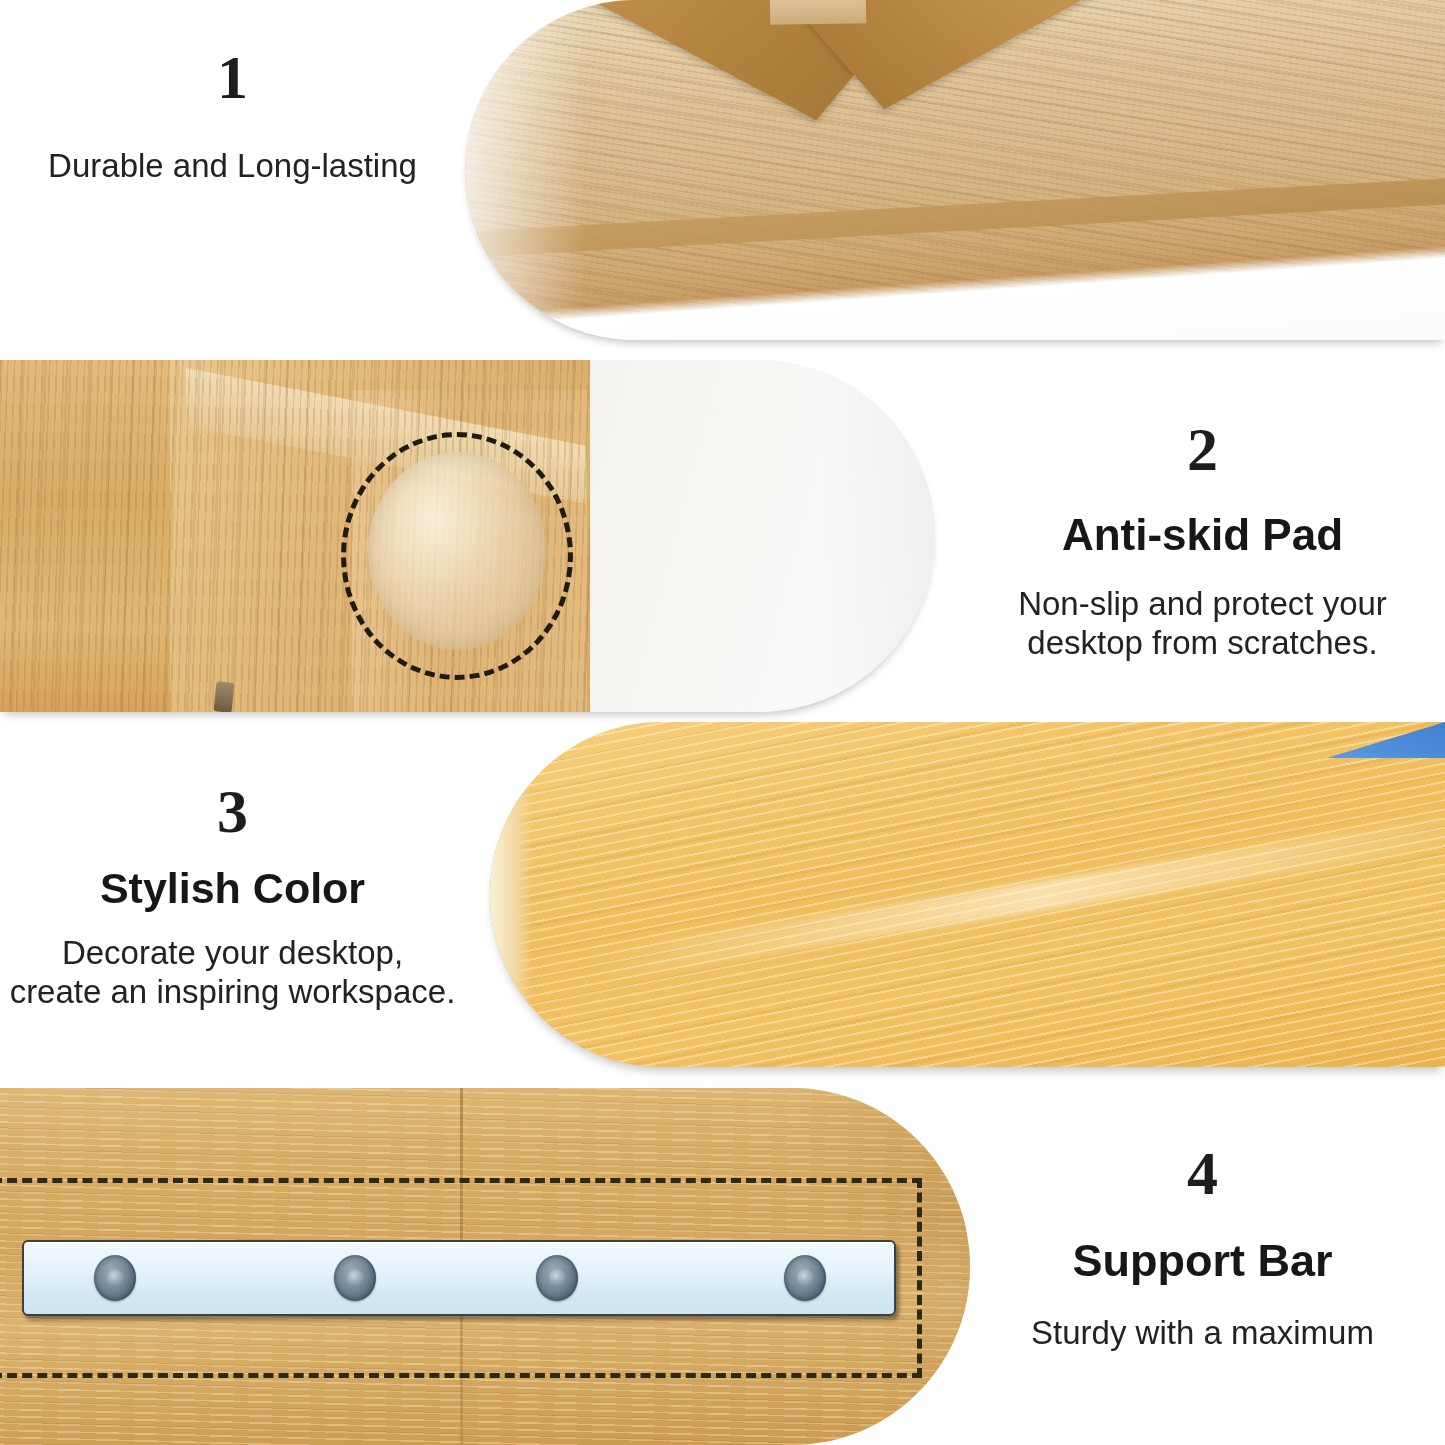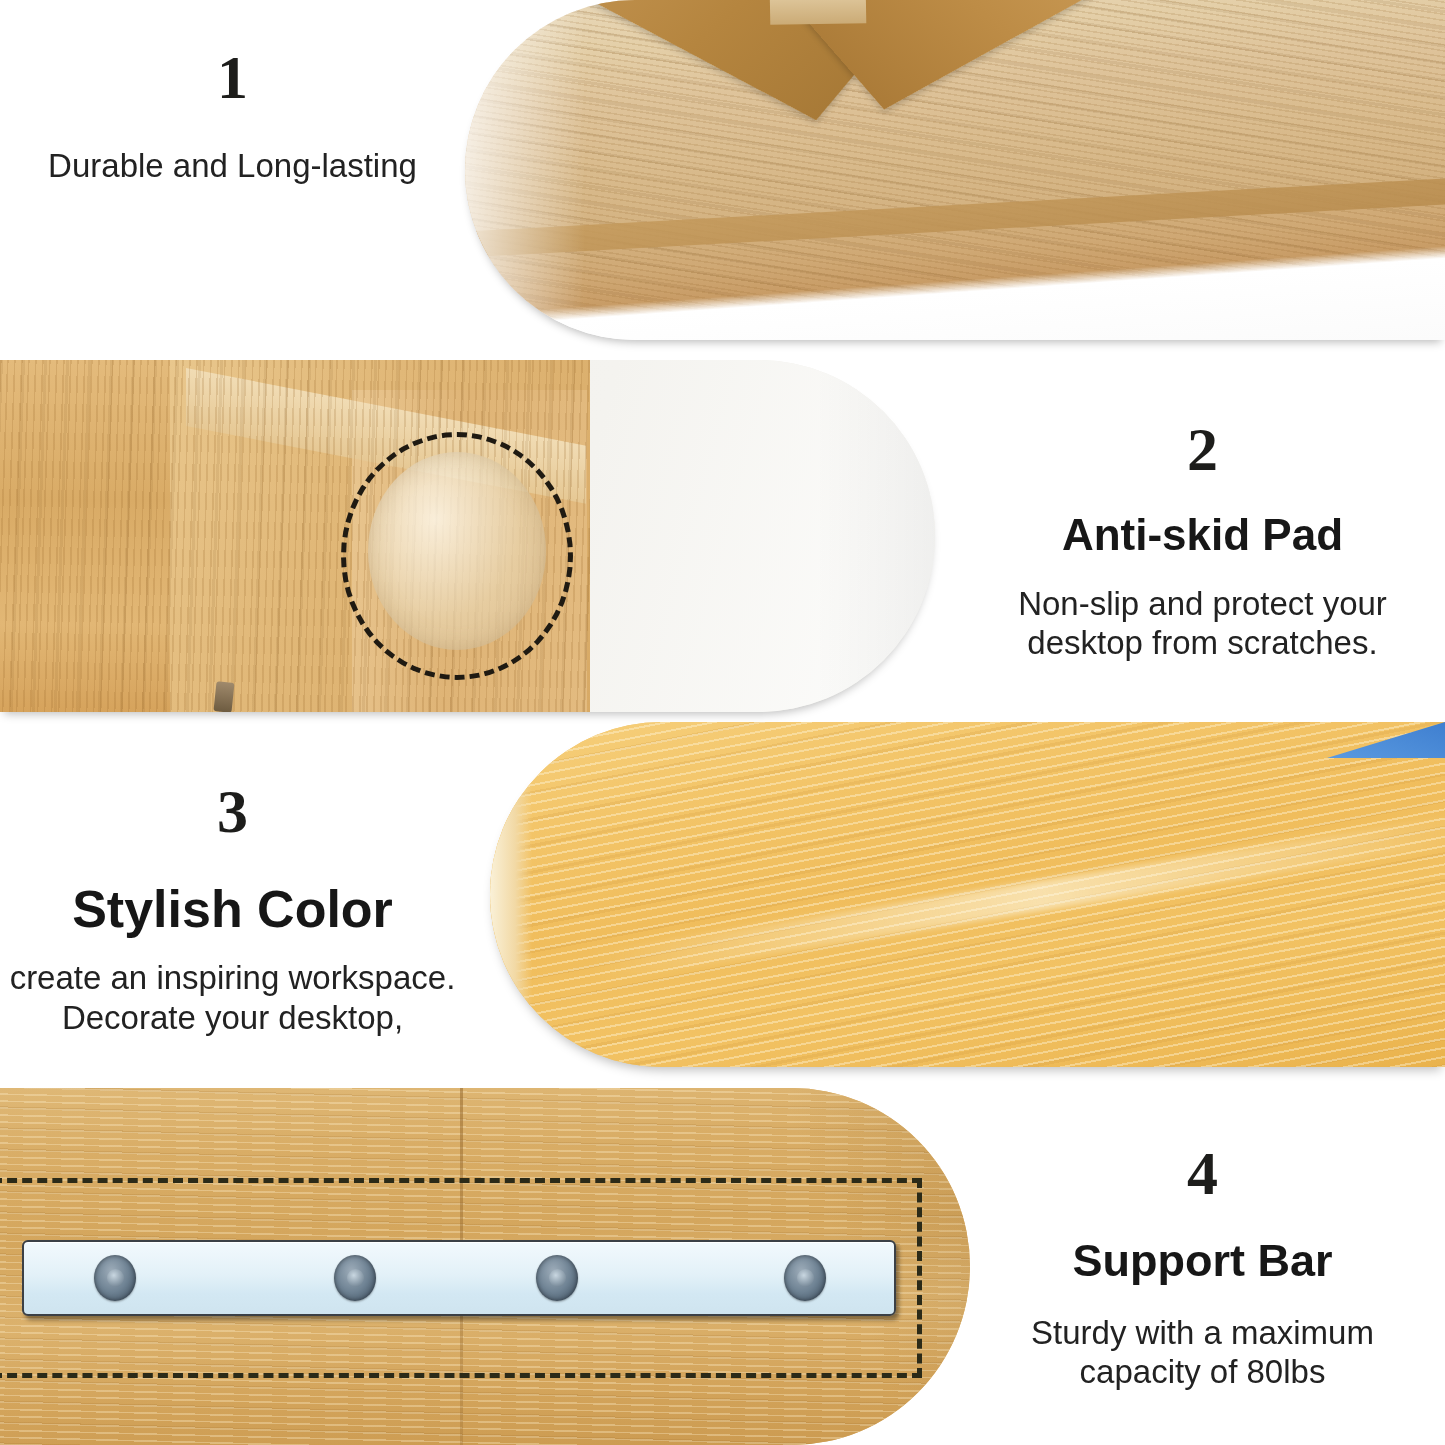--- a/index.html
+++ b/index.html
@@ -57,21 +57,21 @@
   
   .p1 .num{margin-top:46px;}
   .p1 .title{margin-top:22px;font-size:45px;}
   .p1 .sub{margin-top:38px;}
 
   .p2 .num{margin-top:58px;}
   .p2 .title{margin-top:32px;}
   .p2 .sub{margin-top:26px;}
 
   .p3 .num{margin-top:58px;}
-  .p3 .title{margin-top:40px;font-size:52px;}
+  .p3 .title{margin-top:24px;font-size:43px;}
   .p3 .sub{margin-top:22px;}
 
   .p4 .num{margin-top:54px;}
   .p4 .title{margin-top:34px;font-size:45px;}
   .p4 .sub{margin-top:28px;}
 
   
   .photo{position:absolute;overflow:hidden;}
 
   
@@ -349,22 +349,22 @@
       <div class="grain"></div>
       <div class="hilite"></div>
       <div class="edge-left"></div>
       <div class="blue"></div>
     </div>
 
     <div class="txtcol left p3">
       <div class="num">3</div>
       <div class="title">Stylish Color</div>
       <div class="sub">
+        <div>Decorate your desktop,</div>
         <div>create an inspiring workspace.</div>
-        <div>Decorate your desktop,</div>
       </div>
     </div>
 
   </div>
 
   <div class="panel panel-4">
 
     <div class="photo ph4">
       <div class="bg"></div>
       <div class="grain"></div>
@@ -377,19 +377,18 @@
         <div class="screw s3"></div>
         <div class="screw s4"></div>
       </div>
     </div>
 
     <div class="txtcol right p4">
       <div class="num">4</div>
       <div class="title">Support Bar</div>
       <div class="sub">
         <div>Sturdy with a maximum</div>
-        <div>capacity of 80lbs</div>
       </div>
     </div>
 
   </div>
 
 </div>
 
 </body></html>

